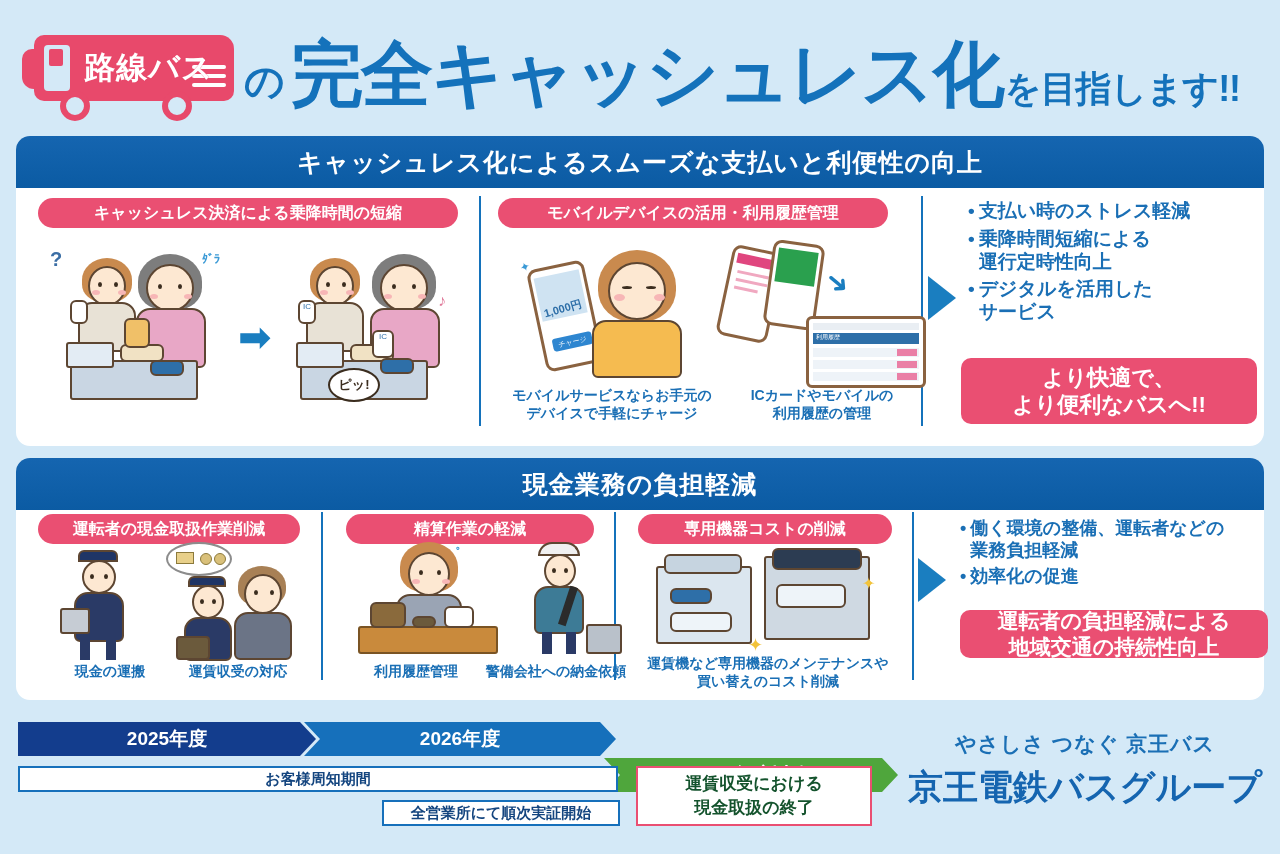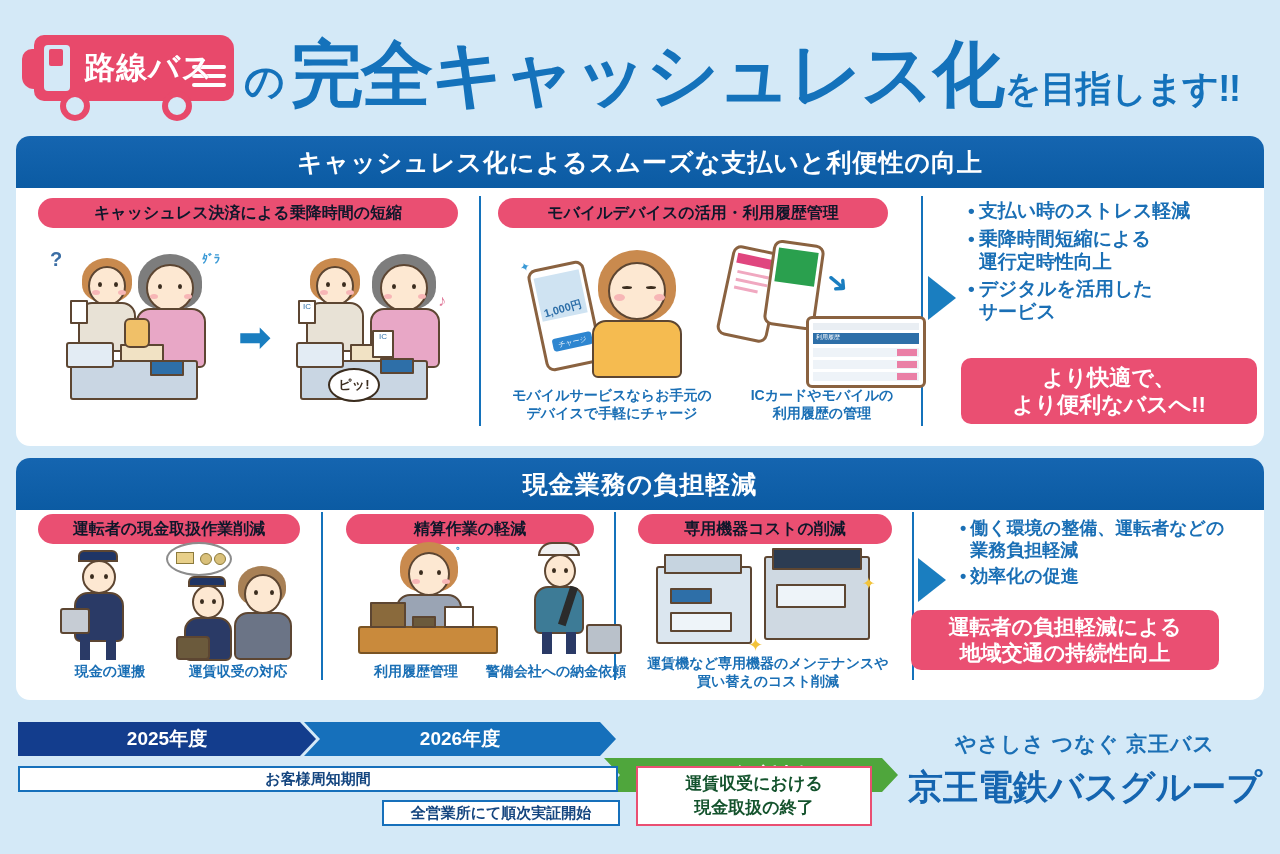--- a/index.html
+++ b/index.html
@@ -44,21 +44,21 @@
   .panel2 { left: 16px; top: 458px; width: 1248px; height: 242px; }
 
   .band { position: absolute; left: 0; top: 0; width: 100%; height: 52px;
           background: linear-gradient(#1565b0, #0b5ba3);
           border-radius: 14px 14px 0 0;
           display: flex; align-items: center; justify-content: center; }
   .band span { color: #fff; font-size: 25px; font-weight: bold; letter-spacing: 1px; }
 
   .pill { position: absolute; height: 30px; background: #ea4f72; border-radius: 16px;
           display: flex; align-items: center; justify-content: center;
-          color: #0f172a; font-size: 16px; font-weight: bold; }
+          color: #ffffff; font-size: 16px; font-weight: bold; }
 
   .vsep { position: absolute; width: 2px; background: #1472bb; }
 
   
   .bullets { position: absolute; color: #1a6fb5; font-weight: bold; }
   .bullets .b { display: flex; margin-bottom: 5px; line-height: 1.2; }
   .bullets .b .dot { margin-right: 4px; }
 
   .callout { position: absolute; background: #ea4f72; border-radius: 10px;
              color: #fff; font-weight: bold; text-align: center;
@@ -73,21 +73,21 @@
          font-size: 14px; font-weight: bold; line-height: 1.3; }
 
   
   .ill { position: absolute; }
   .head { position: absolute; border-radius: 50%; background: #fde8d2; border: 2px solid #5d4632; }
   .hair { position: absolute; border-radius: 50% 50% 40% 40%; }
   .body { position: absolute; border-radius: 14px 14px 6px 6px; border: 2px solid #5d4632; }
   .eye { position: absolute; width: 4px; height: 5px; background: #3b2d1f; border-radius: 50%; }
   .cheek { position: absolute; width: 8px; height: 5px; background: #f7b6b6; border-radius: 50%; }
   .counter { position: absolute; background: #c9d6e3; border: 2px solid #5d4632; border-radius: 3px; }
-  .box-d { position: absolute; border: 2px solid #5d4632; border-radius: 1px; }
+  .box-d { position: absolute; border: 2px solid #5d4632; border-radius: 6px; }
   .phone { position: absolute; background: #fff; border: 3px solid #8a6240; border-radius: 9px; }
   .bigarrow { position: absolute; color: #1a7ec0; font-size: 40px; font-weight: bold; }
   .speech { position: absolute; background: #fff; border: 2px solid #3b2d1f; border-radius: 50%;
             display: flex; align-items: center; justify-content: center;
             font-size: 13px; font-weight: bold; color: #3b2d1f; }
   .qmark { position: absolute; color: #3b6ea5; font-size: 20px; font-weight: bold; }
   .note { position: absolute; color: #e07a9a; font-size: 16px; font-weight: bold; }
   .sweat { position: absolute; color: #3b9ad6; font-size: 12px; font-weight: bold; }
 
   
@@ -366,21 +366,21 @@
           <span class="dot">•</span>
           <span style="white-space:pre-line;">働く環境の整備、運転者などの
 業務負担軽減</span>
         </div>
       <div class="b">
           <span class="dot">•</span>
           <span style="white-space:pre-line;">効率化の促進</span>
         </div>
     </div>
 
-    <div class="callout" style="left:895px; top:152px; width:308px; height:60px; font-size:21px; white-space:pre-line;">運転者の負担軽減による
+    <div class="callout" style="left:944px; top:152px; width:308px; height:48px; font-size:21px; white-space:pre-line;">運転者の負担軽減による
 地域交通の持続性向上</div>
   </div>
 
   <div class="tl">
     <div class="tl-row">
       <div class="chev c1">2025年度</div>
       <div class="chev c2">2026年度</div>
       <div class="chev c3">2027年度以降</div>
     </div>
 

